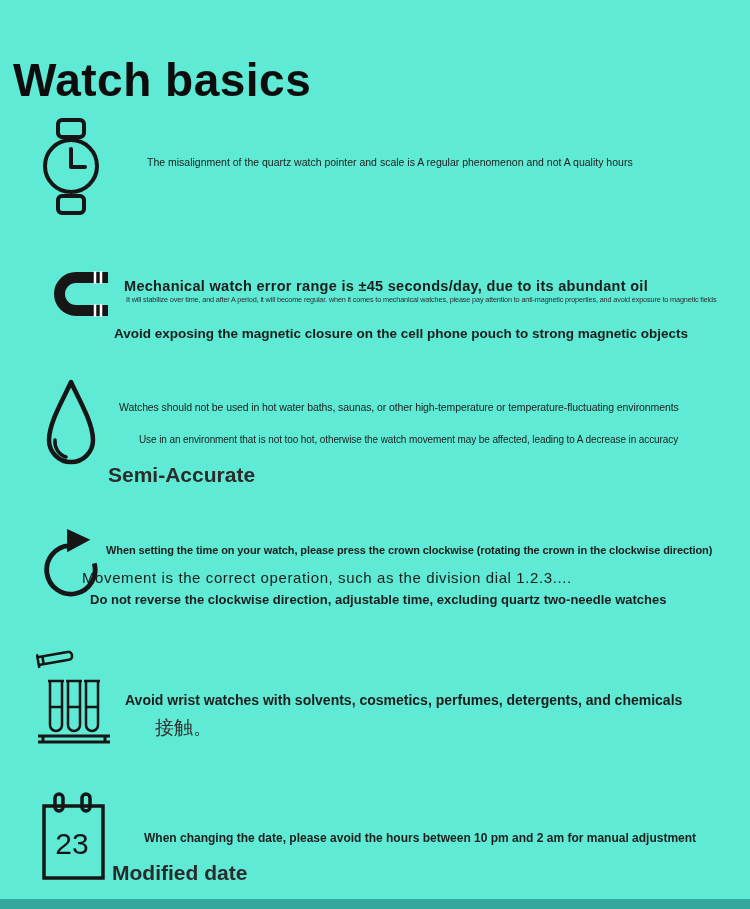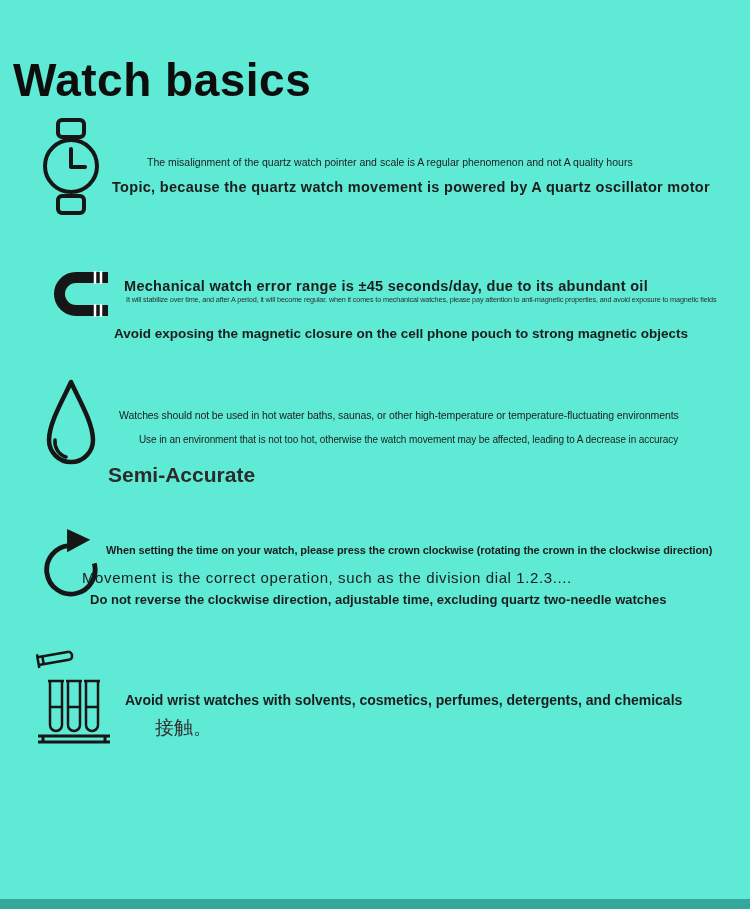--- a/index.html
+++ b/index.html
@@ -25,21 +25,21 @@
   
   .s2{top:260px;height:80px;}
   .s2 .icon{left:45px;top:8px;width:66px;height:52px;}
   .s2 .l1{left:124px;top:3px;font-size:14.5px;font-weight:bold;letter-spacing:0.3px;}
   .s2 .l2{left:126px;top:28px;font-size:7.5px;letter-spacing:-0.15px;color:#2e2e2e;transform:scaleX(0.97);transform-origin:0 50%;}
   .s2 .l3{left:114px;top:52px;font-size:13.5px;font-weight:bold;}
 
   
   .s3{top:377px;height:100px;}
   .s3 .icon{left:42px;top:0;width:58px;height:97px;}
-  .s3 .l1{left:119px;top:21px;font-size:10.5px;letter-spacing:-0.1px;}
+  .s3 .l1{left:119px;top:13px;font-size:10.5px;letter-spacing:-0.1px;}
   .s3 .l2{left:139px;top:47px;font-size:10px;letter-spacing:-0.1px;}
   .s3 .l3{left:108px;top:65px;font-size:21px;font-weight:bold;color:#2b2b2b;}
 
   
   .s4{top:527px;height:82px;}
   .s4 .icon{left:38px;top:2px;width:62px;height:68px;}
   .s4 .l1{left:106px;top:6px;font-size:11px;font-weight:bold;letter-spacing:-0.1px;}
   .s4 .l2{left:82px;top:27px;font-size:15px;font-weight:normal;letter-spacing:0.6px;}
   .s4 .l3{left:90px;top:53px;font-size:13px;font-weight:bold;}
 
@@ -69,21 +69,20 @@
       <svg viewBox="0 0 58 97" xmlns="http://www.w3.org/2000/svg">
         <g fill="none" stroke="#161616" stroke-width="4">
           <rect x="16" y="2" width="26" height="17" rx="4"></rect>
           <rect x="16" y="78" width="26" height="17" rx="4"></rect>
           <circle cx="29" cy="48" r="26"></circle>
           <path d="M29 31 V49 H43" stroke-linecap="round" stroke-linejoin="round"></path>
         </g>
       </svg>
     </div>
     <p class="line l1">The misalignment of the quartz watch pointer and scale is A regular phenomenon and not A quality hours</p>
-    <p class="line l2">Topic, because the quartz watch movement is powered by A quartz oscillator motor</p>
   </section>
 
   <section class="sec s2">
     <div class="icon">
       <svg viewBox="0 0 66 52" xmlns="http://www.w3.org/2000/svg">
         <path d="M63 9.5 H31 A16.5 16.5 0 0 0 31 42.5 H63" fill="none" stroke="#161616" stroke-width="11"></path>
         <g stroke="#ffffff" stroke-width="2.5">
           <line x1="50" y1="3" x2="50" y2="16"></line>
           <line x1="56" y1="3" x2="56" y2="16"></line>
           <line x1="50" y1="36" x2="50" y2="49"></line>
@@ -147,17 +146,29 @@
           <line x1="69" y1="91" x2="69" y2="97"></line>
           <line x1="2" y1="97" x2="74" y2="97"></line>
         </g>
       </svg>
     </div>
     <p class="line l1">Avoid wrist watches with solvents, cosmetics, perfumes, detergents, and chemicals</p>
     <p class="line l2">接触。</p>
   </section>
 
   <section class="sec s6">
+    <div class="icon">
+      <svg viewBox="0 0 63 88" xmlns="http://www.w3.org/2000/svg">
+        <g fill="none" stroke="#161616" stroke-width="3.5">
+          <rect x="2" y="14" width="59" height="72"></rect>
+          <rect x="13" y="2" width="8" height="17" rx="4"></rect>
+          <rect x="40" y="2" width="8" height="17" rx="4"></rect>
+        </g>
+        <text x="30" y="62" text-anchor="middle" font-size="30" fill="#161616">23</text>
+      </svg>
+    </div>
+    <p class="line l1">When changing the date, please avoid the hours between 10 pm and 2 am for manual adjustment</p>
+    <p class="line l2">Modified date</p>
   </section>
 
   <div class="bottom-bar" style="background-color: rgb(54, 167, 157);"></div>
 
 </div>
 
 </body></html>

